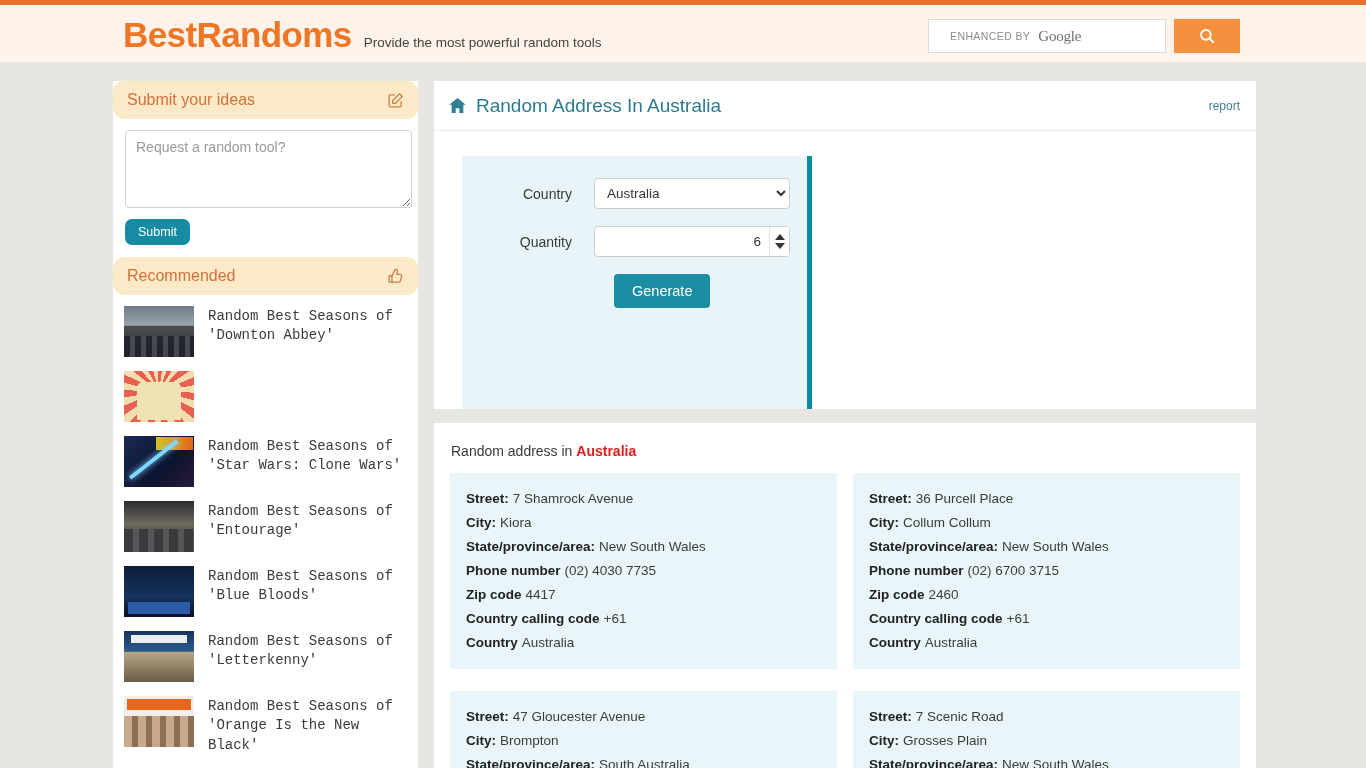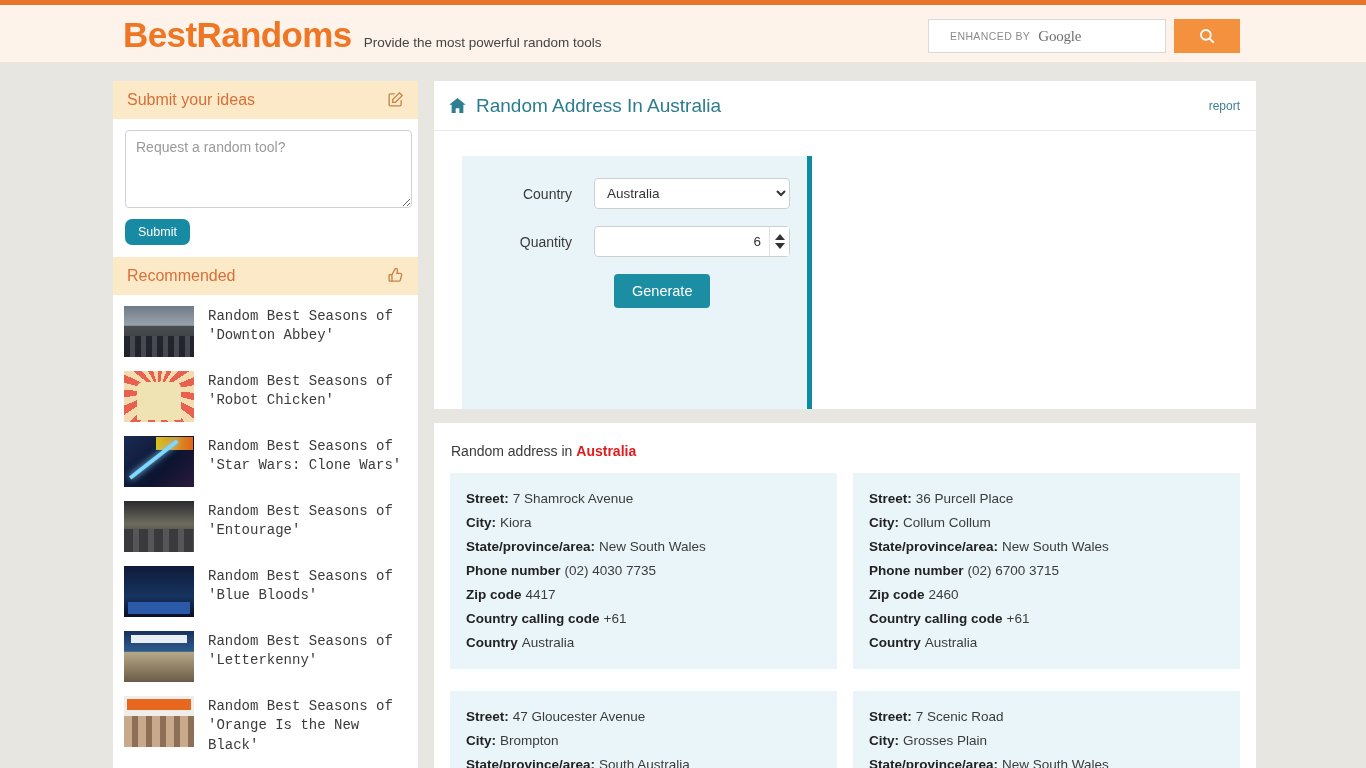--- a/index.html
+++ b/index.html
@@ -75,21 +75,21 @@
     gap: 16px;
   }
   .sidebar { width: 305px; margin-left: 113px; }
   .main { width: 822px; }
 
   
   .panel { background: #fff; }
   .panel-head {
     background: #fce9c7;
     padding: 10px 14px;
-    display: flex; align-items: flex-start; justify-content: space-between;
+    display: flex; align-items: flex-end; justify-content: space-between; border-radius: 11px;
   }
   .panel-head-title {
     color: #d4703a;
     font-size: 16px;
   }
   .panel-head-icon { color: #c8834a; display: flex; }
 
   .idea-body { padding: 11px 12px 12px 12px; }
   .idea-textarea {
     width: 287px; height: 78px;
@@ -347,21 +347,20 @@
           </svg>
         </span>
       </div>
       <div class="rec-list" id="rec-list">
           <a class="rec-item">
             <span class="thumb t1"></span>
             <span class="rec-label">Random Best Seasons of 'Downton Abbey'</span>
           </a>
           <a class="rec-item">
             <span class="thumb t2"></span>
-            <span class="rec-label">Random Best Seasons of 'Robot Chicken'</span>
           </a>
           <a class="rec-item">
             <span class="thumb t3"></span>
             <span class="rec-label">Random Best Seasons of 'Star Wars: Clone Wars'</span>
           </a>
           <a class="rec-item">
             <span class="thumb t5"></span>
             <span class="rec-label">Random Best Seasons of 'Entourage'</span>
           </a>
           <a class="rec-item">

